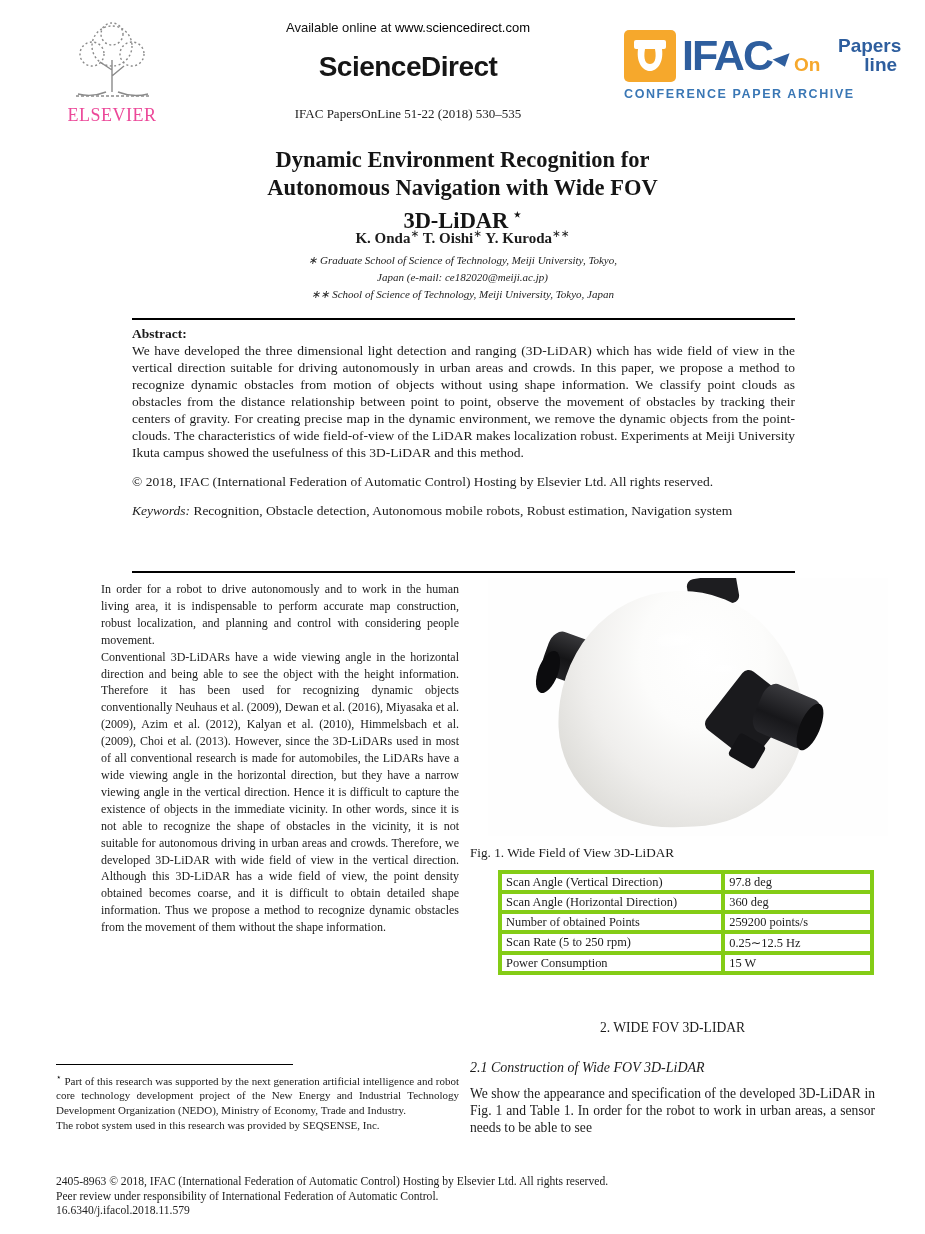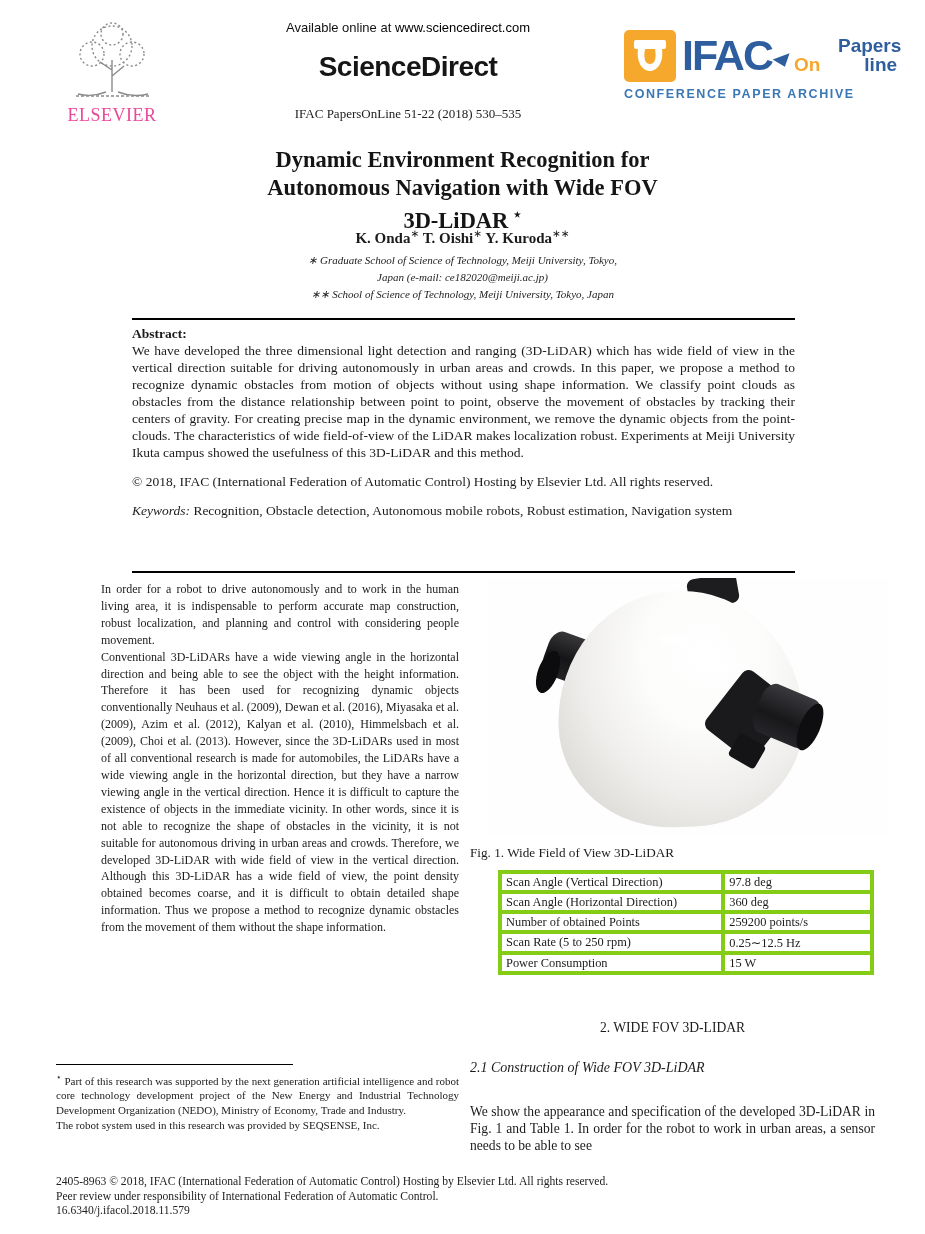--- a/index.html
+++ b/index.html
@@ -95,21 +95,21 @@
   .fig-caption { margin-top:9px; font-size:13.2px; }
 
   .table-title { text-align:center; font-size:13.5px; margin-top:31px; }
   table.spec { border-collapse:collapse; margin:9px 0 0 28px; width:376px;
                font-size:12.4px; border:1.4px solid #000; }
   table.spec td { border:4px solid #84cc16; text-align:left; padding:0.5px 4px; }
   table.spec td.c1 { width:60%; }
 
   .sec2-heading { text-align:center; font-size:13.6px; margin-top:45px; }
   .sec2-sub { font-style:italic; font-size:14px; margin-top:24px; }
-  .sec2-par { text-align:justify; font-size:13.6px; line-height:16.9px; margin-top:28px; }
+  .sec2-par { text-align:justify; font-size:13.6px; line-height:16.9px; margin-top:10px; }
 
   
   .footer { position:absolute; left:56px; top:1175px; width:760px;
             font-size:11.6px; line-height:14.6px; color:#222; }
 </style>
 </head>
 <body>
 
 <div class="page">
 

